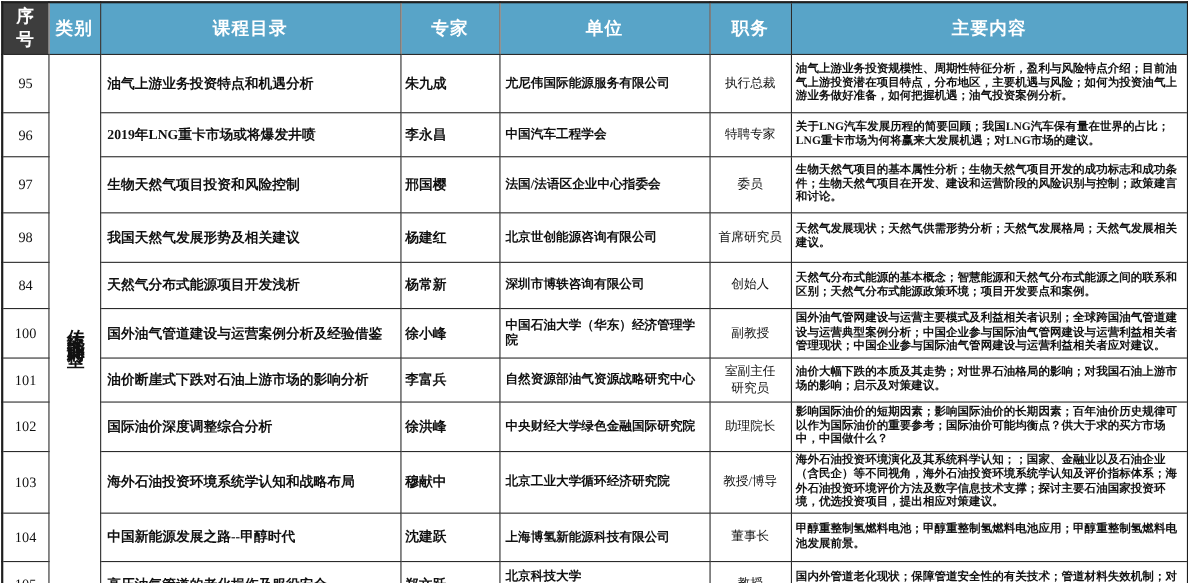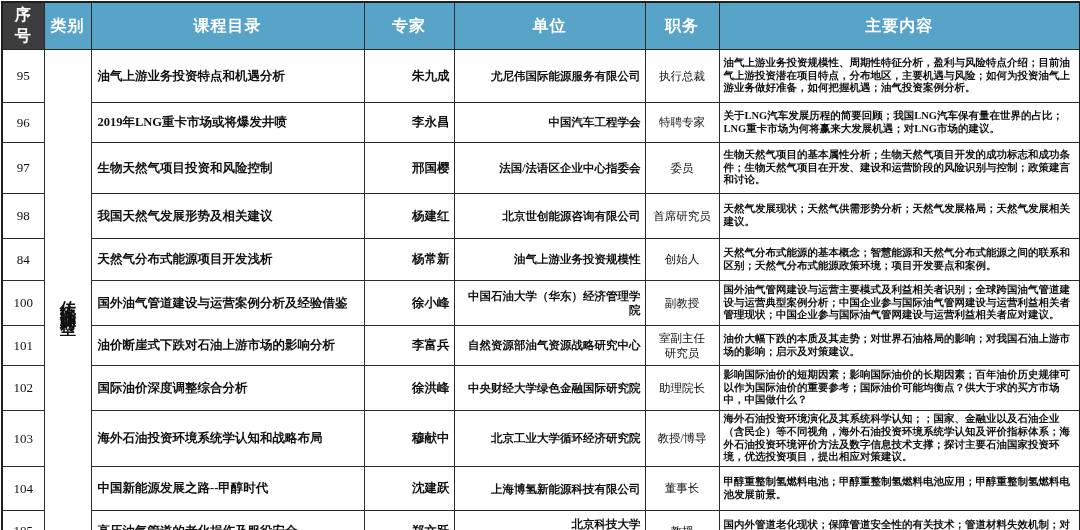--- a/index.html
+++ b/index.html
@@ -35,22 +35,22 @@
   td.cat-cell{text-align:center;vertical-align:middle;}
   .cat-text{
     writing-mode:vertical-rl;
     text-orientation:upright;
     font-weight:bold;
     font-size:16px;
     letter-spacing:4px;
     display:inline-block;
   }
   td.c-course{font-weight:bold;font-size:12.5px;text-align:left;padding-left:6px;}
-  td.c-expert{text-align:right;font-size:12.5px;font-weight:bold;}
-  td.c-unit{font-size:11.5px;text-align:right;padding-left:5px;white-space:pre-line;font-weight:bold;line-height:1.25;}
+  td.c-expert{text-align:left;font-size:12.5px;font-weight:bold;}
+  td.c-unit{font-size:11.5px;text-align:left;padding-left:5px;white-space:pre-line;font-weight:bold;line-height:1.25;}
   td.c-title{text-align:center;font-size:11.5px;white-space:pre-line;font-weight:normal;line-height:1.3;}
   td.c-content{
     font-size:10.5px;
     font-weight:bold;
     line-height:1.22;
     text-align:left;
     padding:2px 4px;
   }
 </style>
 </head>
@@ -109,21 +109,21 @@
     <td class="c-course">我国天然气发展形势及相关建议</td>
     <td class="c-expert">杨建红</td>
     <td class="c-unit">北京世创能源咨询有限公司</td>
     <td class="c-title">首席研究员</td>
     <td class="c-content">天然气发展现状；天然气供需形势分析；天然气发展格局；天然气发展相关建议。</td>
   </tr>
         <tr style="height: 42px;">
     <td class="c-no">84</td>
     <td class="c-course">天然气分布式能源项目开发浅析</td>
     <td class="c-expert">杨常新</td>
-    <td class="c-unit">油气上游业务投资规模性</td>
+    <td class="c-unit">深圳市博轶咨询有限公司</td>
     <td class="c-title">创始人</td>
     <td class="c-content">天然气分布式能源的基本概念；智慧能源和天然气分布式能源之间的联系和区别；天然气分布式能源政策环境；项目开发要点和案例。</td>
   </tr>
         <tr style="height: 45px;">
     <td class="c-no">100</td>
     <td class="c-course">国外油气管道建设与运营案例分析及经验借鉴</td>
     <td class="c-expert">徐小峰</td>
     <td class="c-unit">中国石油大学（华东）经济管理学院</td>
     <td class="c-title">副教授</td>
     <td class="c-content">国外油气管网建设与运营主要模式及利益相关者识别；全球跨国油气管道建设与运营典型案例分析；中国企业参与国际油气管网建设与运营利益相关者管理现状；中国企业参与国际油气管网建设与运营利益相关者应对建议。</td>

